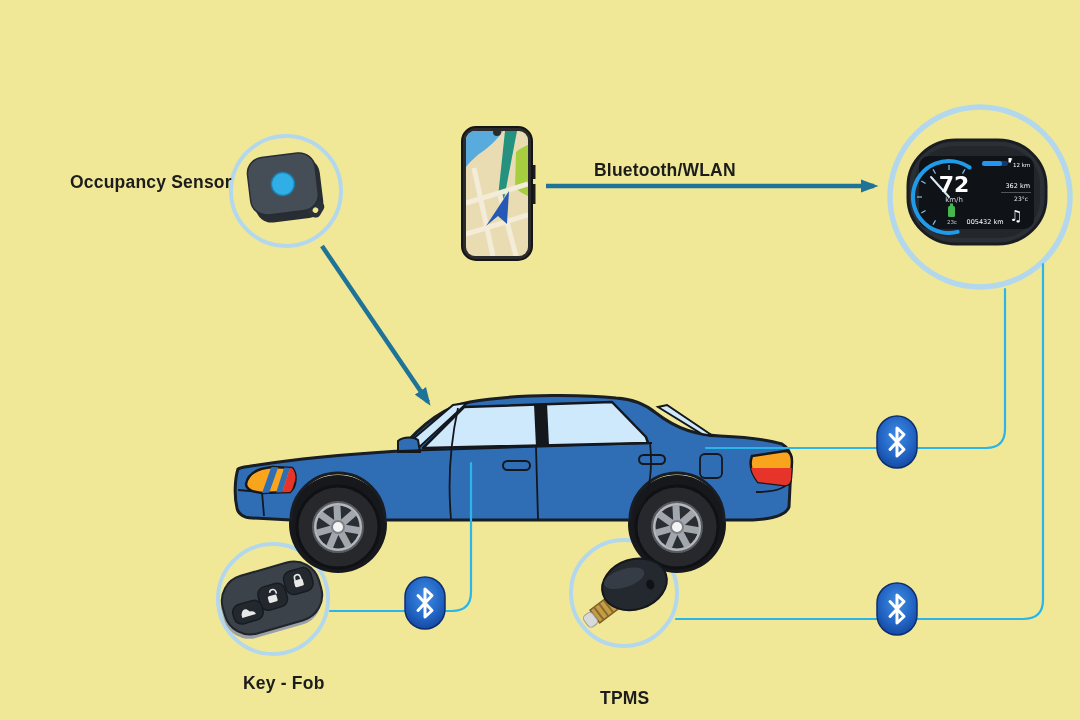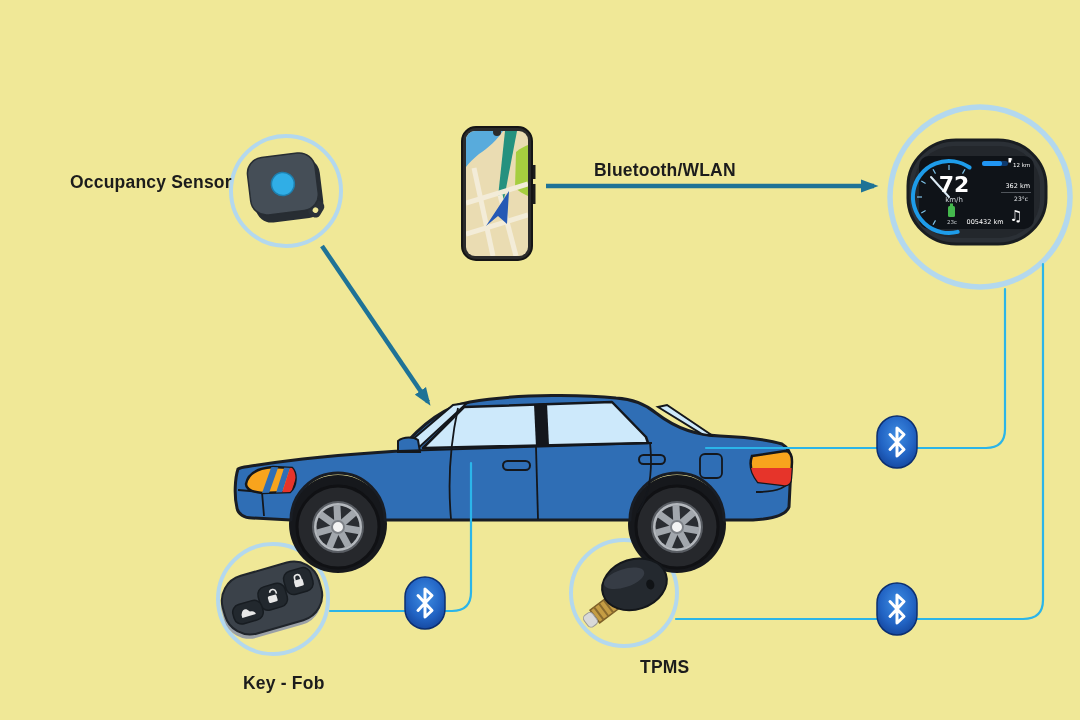--- a/index.html
+++ b/index.html
@@ -4,21 +4,21 @@
 <style>
   html,body{margin:0;padding:0;background:#f0e897;}
   .stage{position:relative;width:1080px;height:720px;background:#f0e897;overflow:hidden;
          font-family:"Liberation Sans",sans-serif;}
   .stage svg{position:absolute;left:0;top:0;}
   .label{position:absolute;font-weight:700;font-size:17.5px;color:#1c1c1c;letter-spacing:.2px;
          font-family:"Liberation Sans",sans-serif;white-space:nowrap;}
   .lbl-occ{left:70px;top:172px;}
   .lbl-bt{left:582px;top:160px;margin-left:12px;}
   .lbl-fob{left:236px;top:673px;margin-left:7px;}
-  .lbl-tpms{left:600px;top:657px;margin-left:40px;}
+  .lbl-tpms{left:600px;top:688px;}
   text{font-family:"DejaVu Sans",sans-serif;}
 </style>
 </head>
 <body>
 
 <div class="stage">
 <svg width="1080" height="720" viewBox="0 0 1080 720">
   <defs>
     <radialGradient id="btg" cx="0.5" cy="0.38" r="0.75">
       <stop offset="0" stop-color="#3f8de2"></stop>

